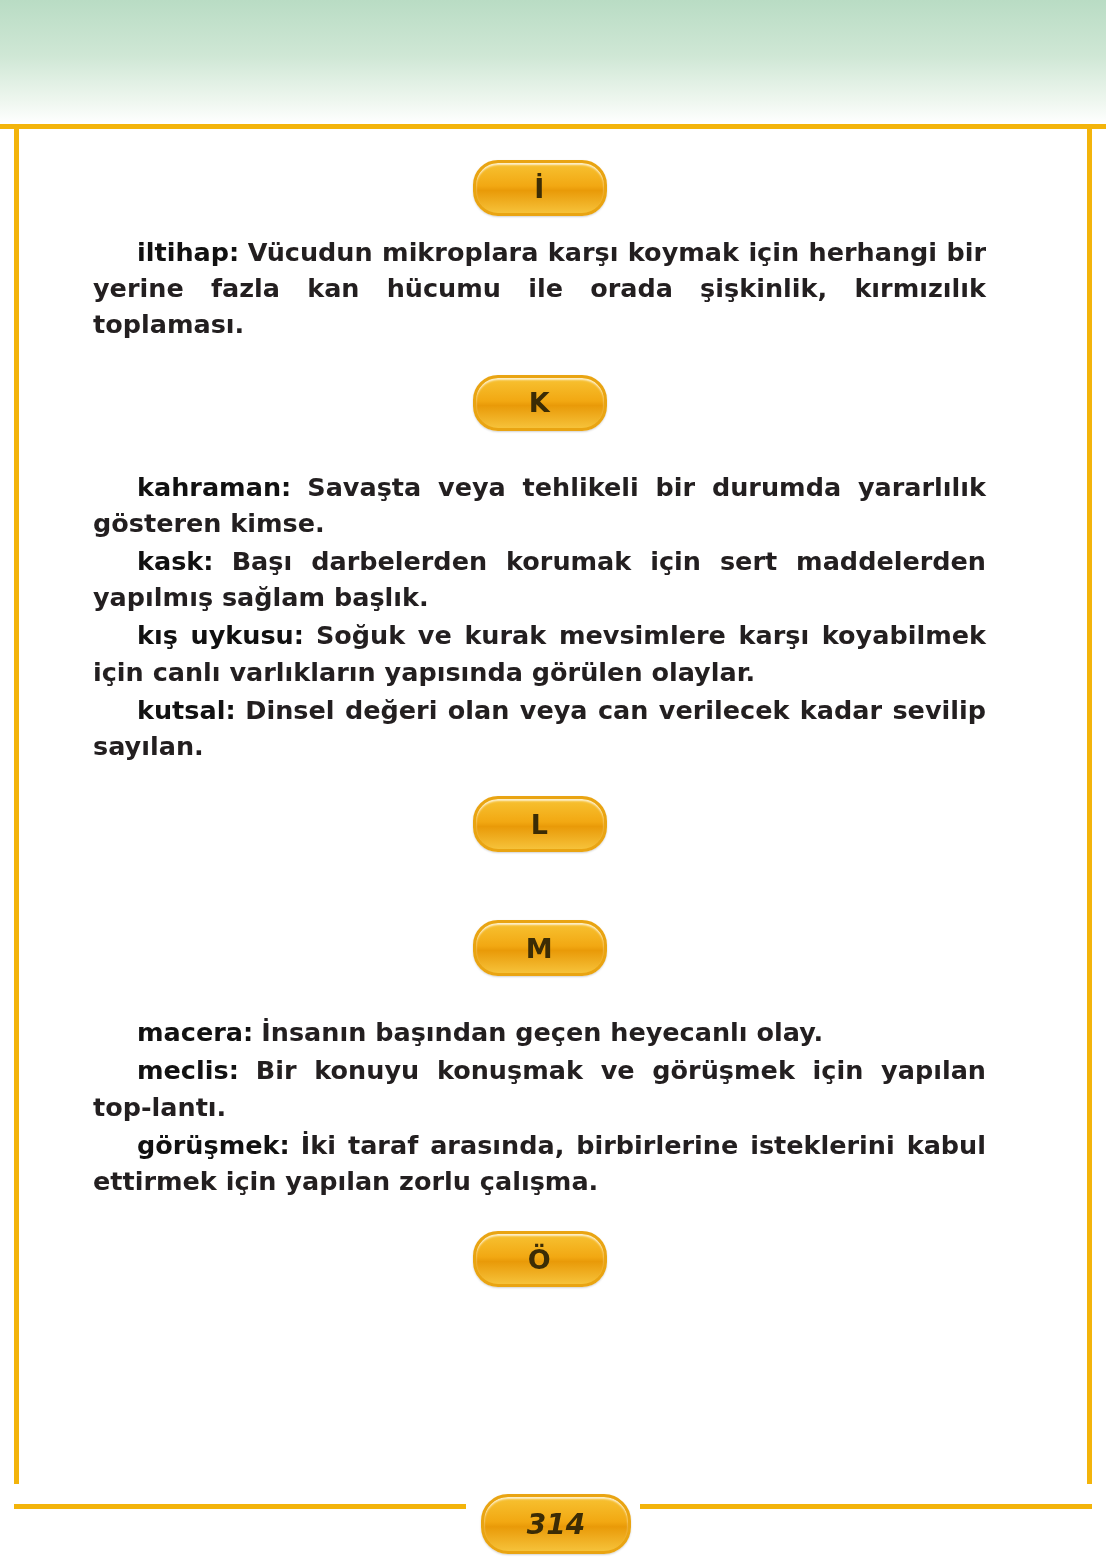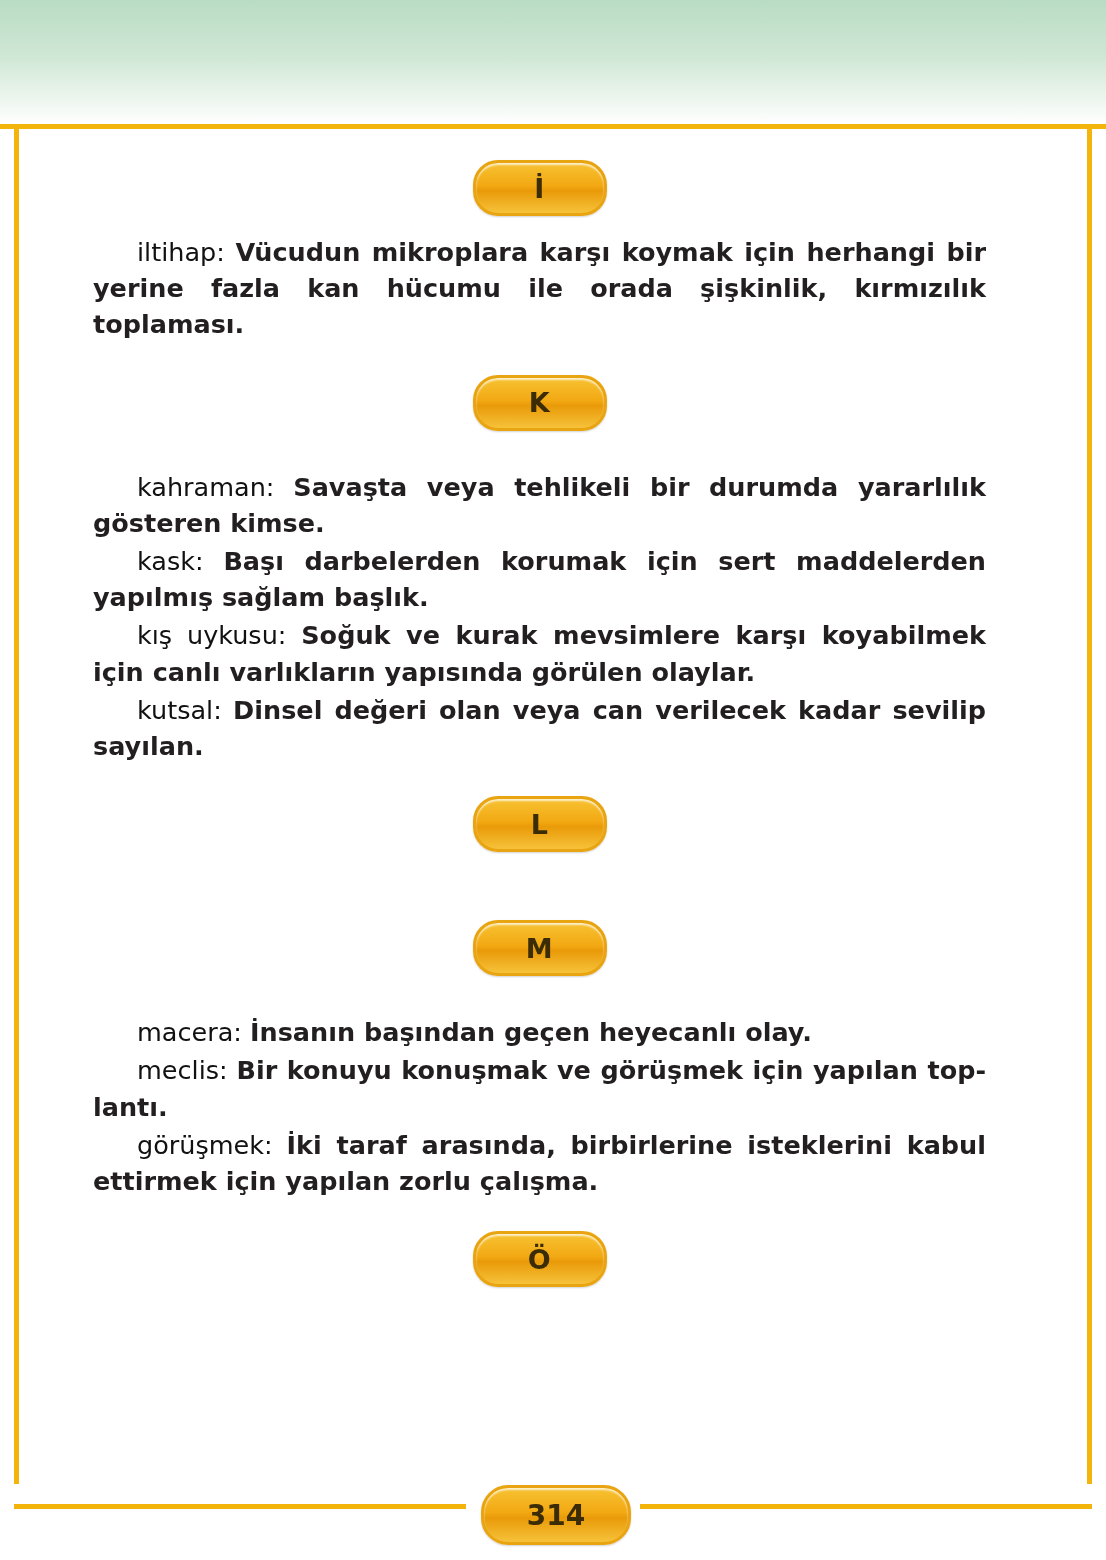--- a/index.html
+++ b/index.html
@@ -92,21 +92,21 @@
     font-size: 25.5px;
     line-height: 1.42;
     color: #231f20;
     text-align: justify;
     text-indent: 44px;
     margin: 0 0 2px 0;
     -webkit-hyphens: none;
     hyphens: none;
   }
   .entry .term {
-    font-weight: normal;
+    font-weight: bold;
     color: #111111;
   }
   .entry .def {
     font-weight: bold;
   }
 
   .gap-sm { height: 18px; }
   .gap-md { height: 30px; }
   .gap-lg { height: 38px; }
 
@@ -123,34 +123,35 @@
     position: absolute;
     top: 26px;
     height: 5px;
     background: #f3b40b;
   }
   .footer-rule-left { left: 14px; width: 452px; }
   .footer-rule-right { right: 14px; width: 452px; }
   .page-number {
     position: absolute;
     left: 481px;
-    top: 7px;
+    top: 16px;
     width: 144px;
     height: 54px;
     border-radius: 27px;
     background: linear-gradient(to bottom, #f7c232 0%, #f2a812 46%, #e99a08 55%, #f6c23a 100%);
     border: 3px solid #e9a412;
     box-shadow: inset 0 2px 2px rgba(255,255,255,.75), 0 1px 2px rgba(0,0,0,.18);
     display: flex;
     align-items: center;
     justify-content: center;
     font-family: "DejaVu Sans", sans-serif;
     font-weight: bold;
     font-size: 28px;
     color: #3b2c05;
+    font-style: italic;
   }
 </style>
 </head>
 <body>
 
 <div class="page">
 
   <div class="top-band"></div>
   <div class="top-rule"></div>
   <div class="left-rule"></div>

